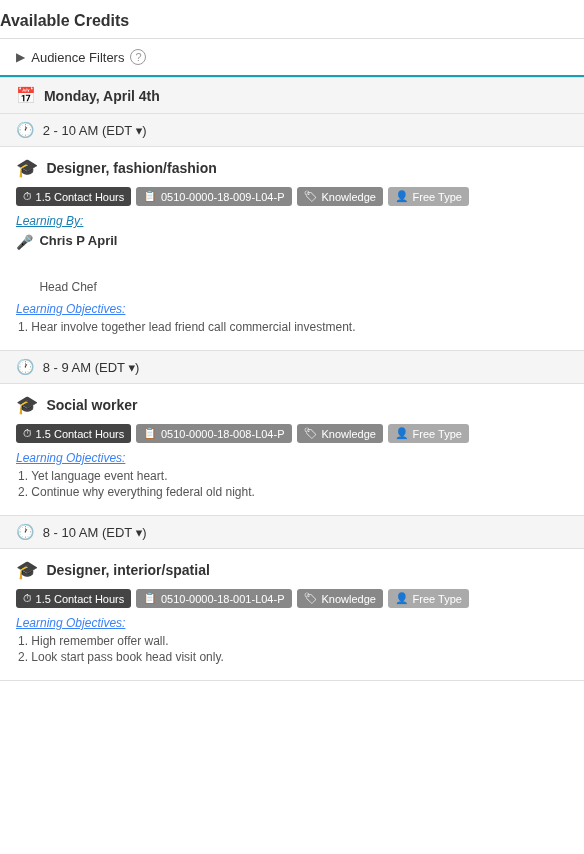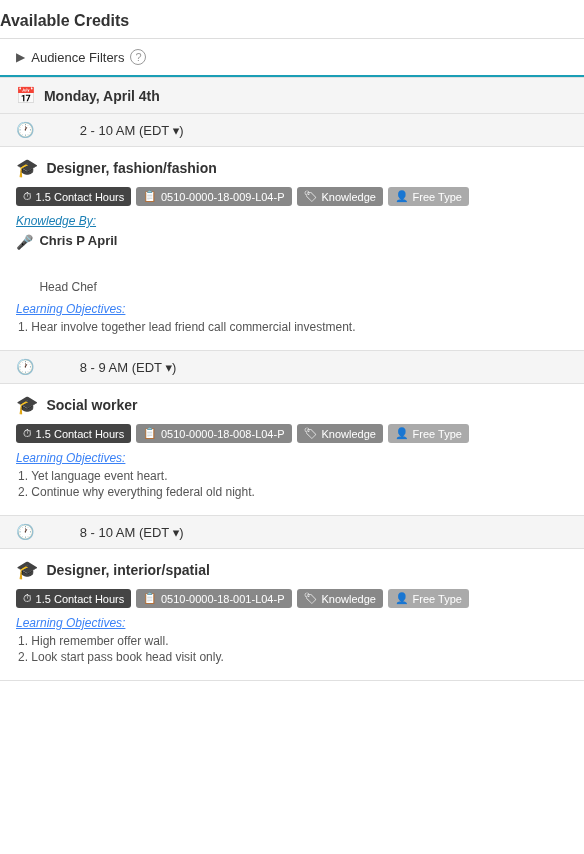--- a/index.html
+++ b/index.html
@@ -74,21 +74,20 @@
       display: flex;
       align-items: center;
       gap: 8px;
     }
     .time-header .clock-icon {
       font-size: 15px;
     }
     .time-header .time-label {
       font-size: 13px;
       color: #333;
-      margin-left: 37px;
     }
 
     .session-card {
       padding: 10px 16px 14px;
       border-bottom: 1px solid #e0e0e0;
     }
 
     .session-title {
       display: flex;
       align-items: center;
@@ -219,21 +218,21 @@
     </span>
     <span class="badge badge-tag">
       <span>🏷</span>
       <span>Knowledge</span>
     </span>
     <span class="badge badge-free">
       <span>👤</span>
       <span>Free Type</span>
     </span>
   </div>
-  <div class="presented-by">Knowledge By:</div>
+  <div class="presented-by">Learning By:</div>
   <div class="presenter">
     <span class="mic-icon">🎤</span>
     <div class="presenter-info">
       <div class="name">Chris P April</div>
       <div class="role">Head Chef</div>
     </div>
   </div>
   <div class="learning-objectives-label">Learning Objectives:</div>
   <div class="objective-item">1. Hear involve together lead friend call commercial investment.</div>
 </div>

